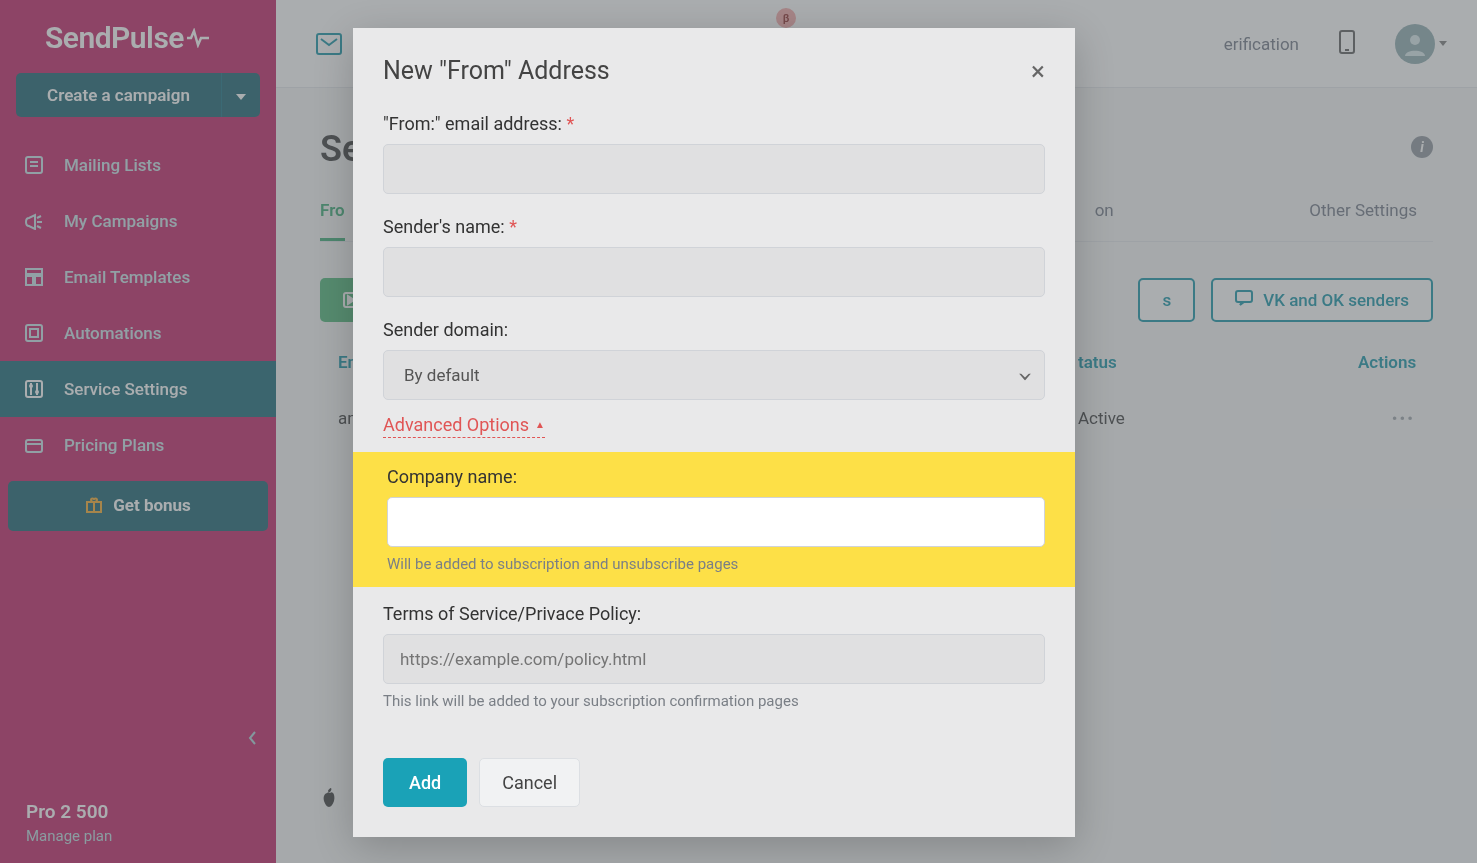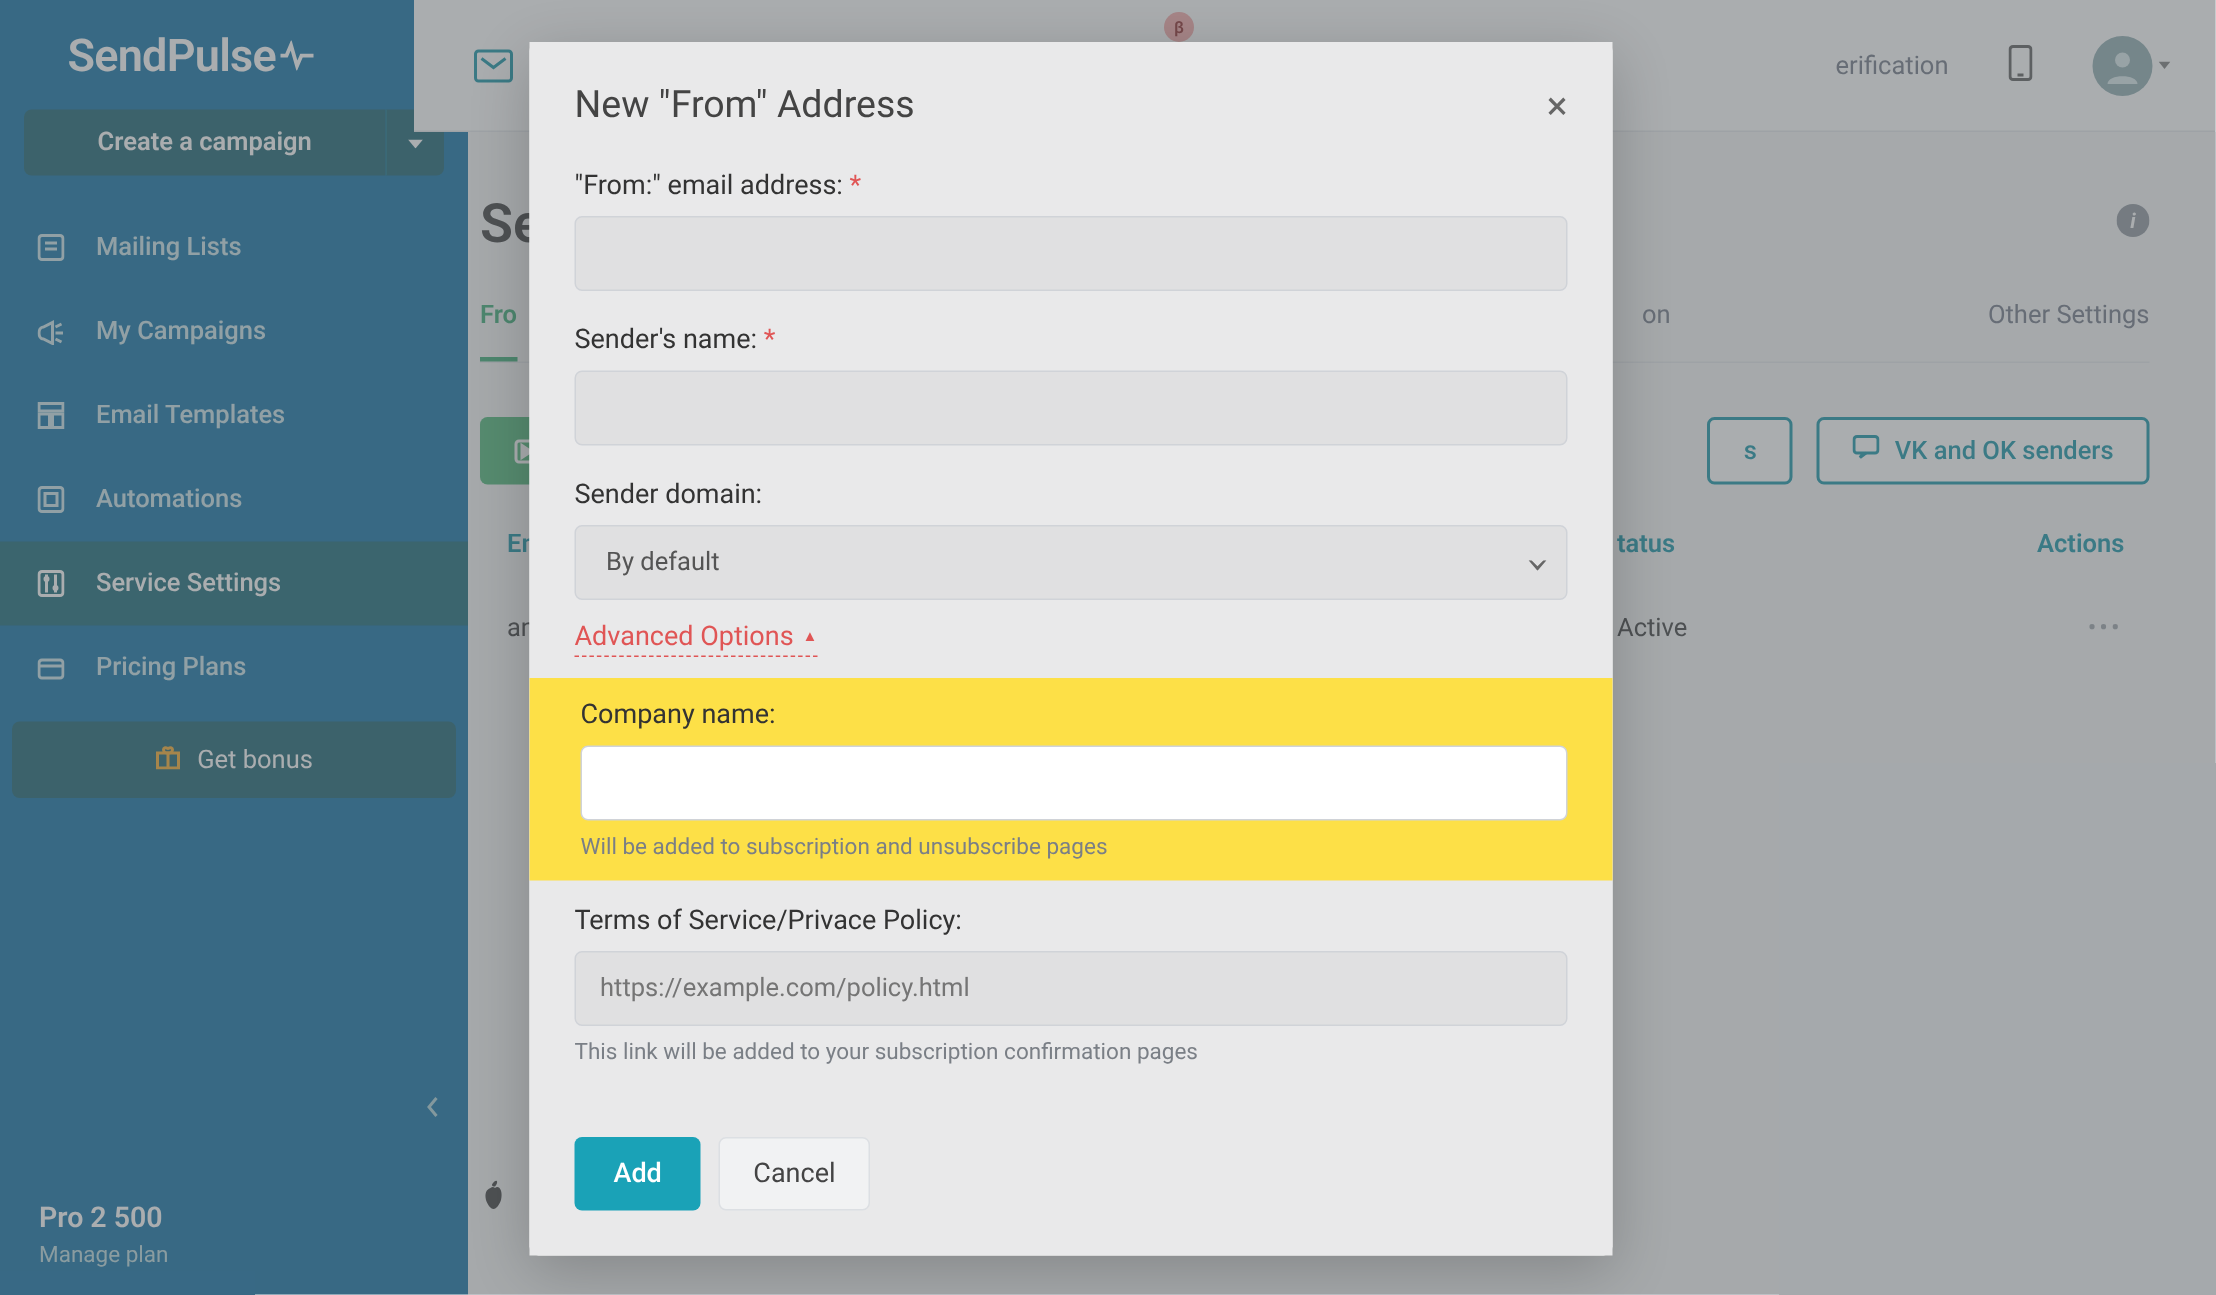--- a/index.html
+++ b/index.html
@@ -1,31 +1,31 @@
 <!DOCTYPE html>
 <html><head>
 <meta charset="utf-8">
 <style>
   * { box-sizing: border-box; margin: 0; padding: 0; font-family: -apple-system, BlinkMacSystemFont, "Segoe UI", Roboto, sans-serif; }
   body { background: #f5f6f7; width: 1477px; height: 863px; overflow: hidden; position: relative; }
   
   
-  .sidebar { position: absolute; left: 0; top: 0; width: 312px; height: 100%; background: #0369a1; color: #fff; }
+  .sidebar { position: absolute; left: 0; top: 0; width: 276px; height: 100%; background: #be185d; color: #fff; }
   .logo { padding: 20px 30px 18px 45px; }
   .logo-text { font-size: 30px; font-weight: 600; letter-spacing: -0.5px; display: flex; align-items: center; }
   .logo-pulse { display: inline-block; margin-left: 2px; }
   .create-btn-wrap { padding: 0 16px 20px 16px; display: flex; }
   .create-btn { background: #0d5a69; border: none; color: #fff; font-size: 17px; font-weight: 600; padding: 12px 18px; border-radius: 5px 0 0 5px; cursor: pointer; flex: 1; text-align: center; }
   .create-btn-drop { background: #0d5a69; border: none; color: #fff; padding: 12px 14px; border-radius: 0 5px 5px 0; cursor: pointer; border-left: 1px solid #0b6c7e; }
   .nav { list-style: none; }
   .nav-item { display: flex; align-items: flex-end; padding: 18px 24px; cursor: pointer; font-size: 17px; font-weight: 500; color: #c8e3e8; }
   .nav-item.active { background: #0a5f6f; color: #fff; }
   .nav-icon { width: 20px; height: 20px; margin-right: 20px; display: inline-flex; align-items: center; justify-content: center; }
   .bonus-wrap { padding: 8px 8px; }
-  .bonus-btn { background: #0d5a69; color: #fff; padding: 14px 20px; border-radius: 5px; font-size: 17px; font-weight: 400; display: flex; align-items: center; justify-content: center; cursor: pointer; }
+  .bonus-btn { background: #0d5a69; color: #fff; padding: 14px 20px; border-radius: 5px; font-size: 17px; font-weight: 700; display: flex; align-items: flex-start; justify-content: center; cursor: pointer; }
   .bonus-icon { color: #f5a623; margin-right: 10px; }
   .collapse-arrow { position: absolute; right: 18px; top: 730px; cursor: pointer; color: #a8d0d7; }
   .sidebar-footer { position: absolute; bottom: 18px; left: 26px; }
   .plan-name { font-size: 19px; font-weight: 600; color: #fff; margin-bottom: 4px; }
   .manage-plan { font-size: 15px; color: #b8d9de; cursor: pointer; }
   
   
   .header { position: absolute; left: 276px; top: 0; right: 0; height: 88px; background: #fff; border-bottom: 1px solid #e5e7ea; display: flex; align-items: center; padding: 0 30px 0 40px; }
   .header-icon { width: 26px; height: 22px; border: 2px solid #0b8fa3; border-radius: 3px; display: flex; align-items: center; justify-content: center; color: #0b8fa3; }
   .beta-badge { position: absolute; left: 500px; top: 8px; width: 20px; height: 20px; border-radius: 50%; background: #f5a6a6; color: #8b2020; font-size: 11px; font-weight: 600; display: flex; align-items: center; justify-content: center; }
@@ -34,21 +34,21 @@
   .phone-icon { color: #555; cursor: pointer; }
   .avatar-wrap { display: flex; align-items: center; cursor: pointer; }
   .avatar { width: 40px; height: 40px; border-radius: 50%; background: #8aa8ad; display: flex; align-items: center; justify-content: center; }
   
   
   .main { position: absolute; left: 276px; top: 88px; right: 0; bottom: 0; padding: 40px 44px 0 44px; }
   .page-title { font-size: 36px; font-weight: 600; color: #333; margin-bottom: 30px; }
   .info-icon { position: absolute; right: 44px; top: 48px; color: #8a9199; cursor: pointer; }
   .tabs { display: flex; border-bottom: 1px solid #e5e7ea; margin-bottom: 36px; }
   .tab { padding: 0 0 18px 0; margin-right: 50px; font-size: 17px; color: #6b7280; cursor: pointer; }
-  .tab:last-child { margin-left: auto; margin-right: 0; }
+  .tab:last-child { margin-left: auto; margin-right: 16px; }
   .tab.active { color: #31a86f; border-bottom: 3px solid #31a86f; font-weight: 600; }
   .action-row { display: flex; gap: 16px; margin-bottom: 30px; }
   .add-btn { background: #45b472; color: #fff; border: none; padding: 12px 22px; border-radius: 5px; font-size: 17px; font-weight: 500; cursor: pointer; display: flex; align-items: center; }
   .out-btn { background: #fff; color: #0b8fa3; border: 2px solid #0b8fa3; padding: 10px 22px; border-radius: 5px; font-size: 17px; font-weight: 500; cursor: pointer; display: flex; align-items: center; }
   .out-btn .ico { margin-right: 10px; }
   .out-btn.right { margin-left: auto; }
   .table { width: 100%; }
   .thead { display: flex; padding: 0 18px; margin-bottom: 18px; }
   .th { font-size: 17px; font-weight: 600; color: #0b8fa3; }
   .th.c1 { flex: 0 0 740px; }

